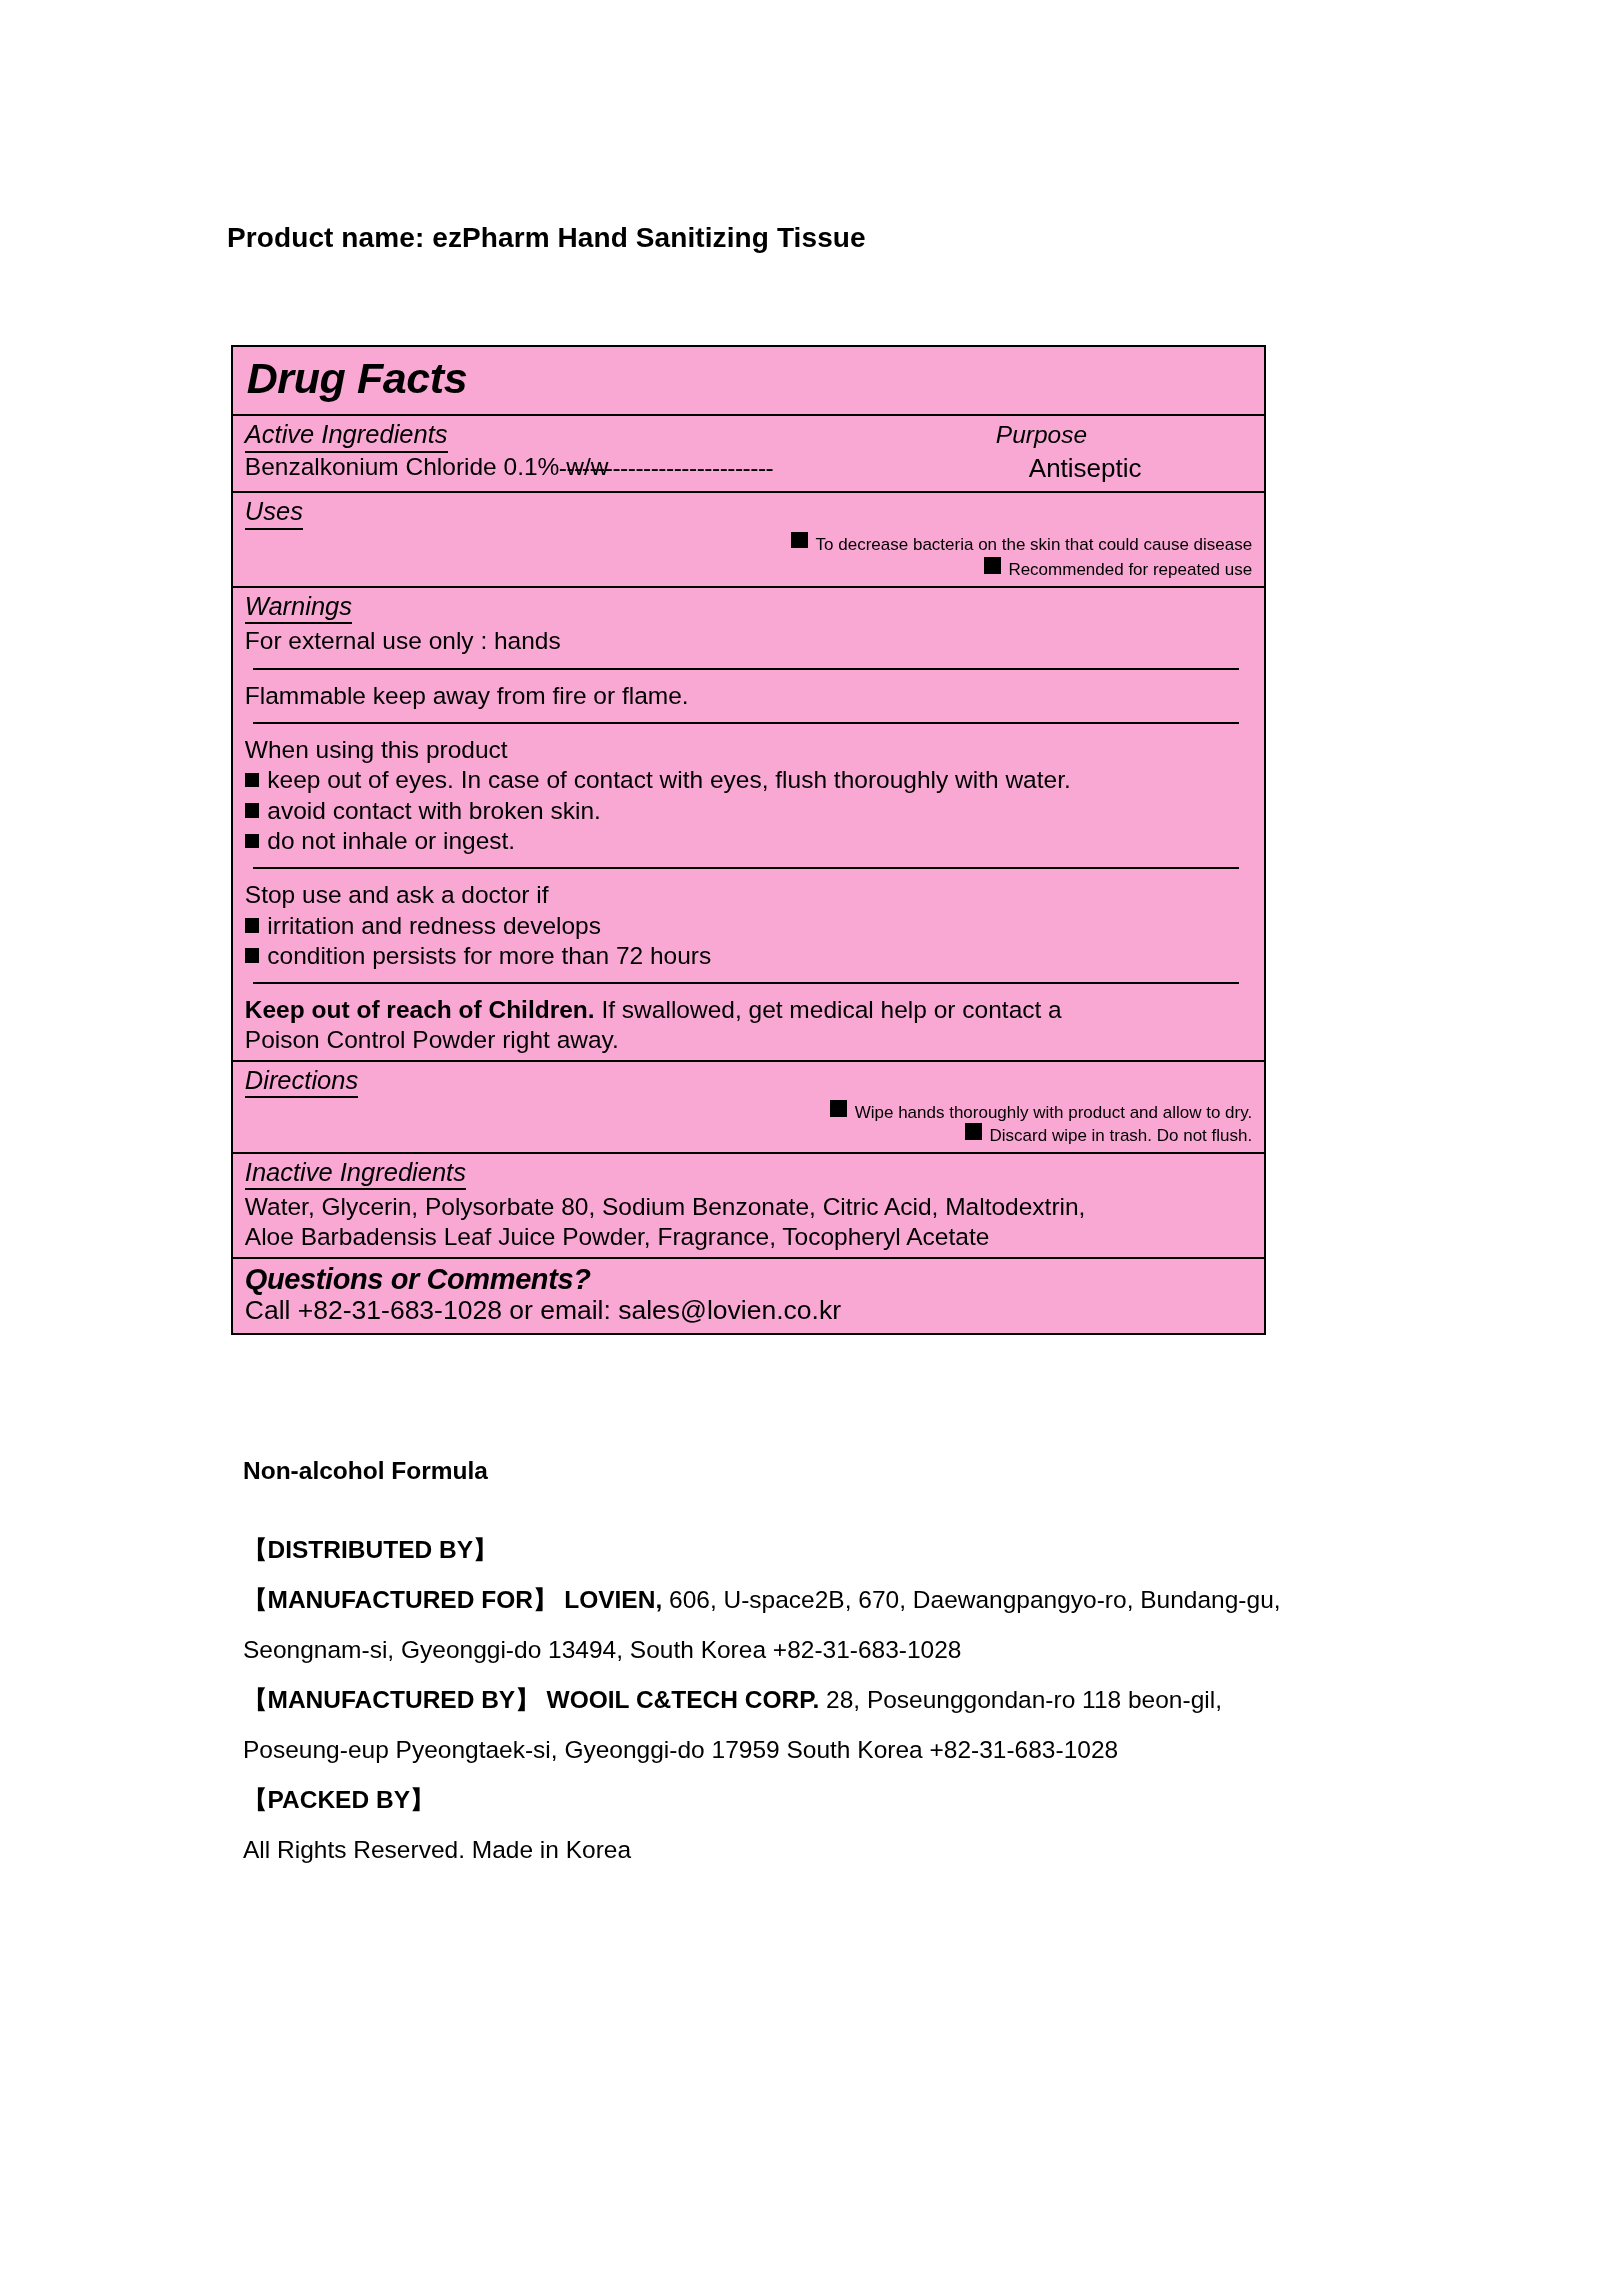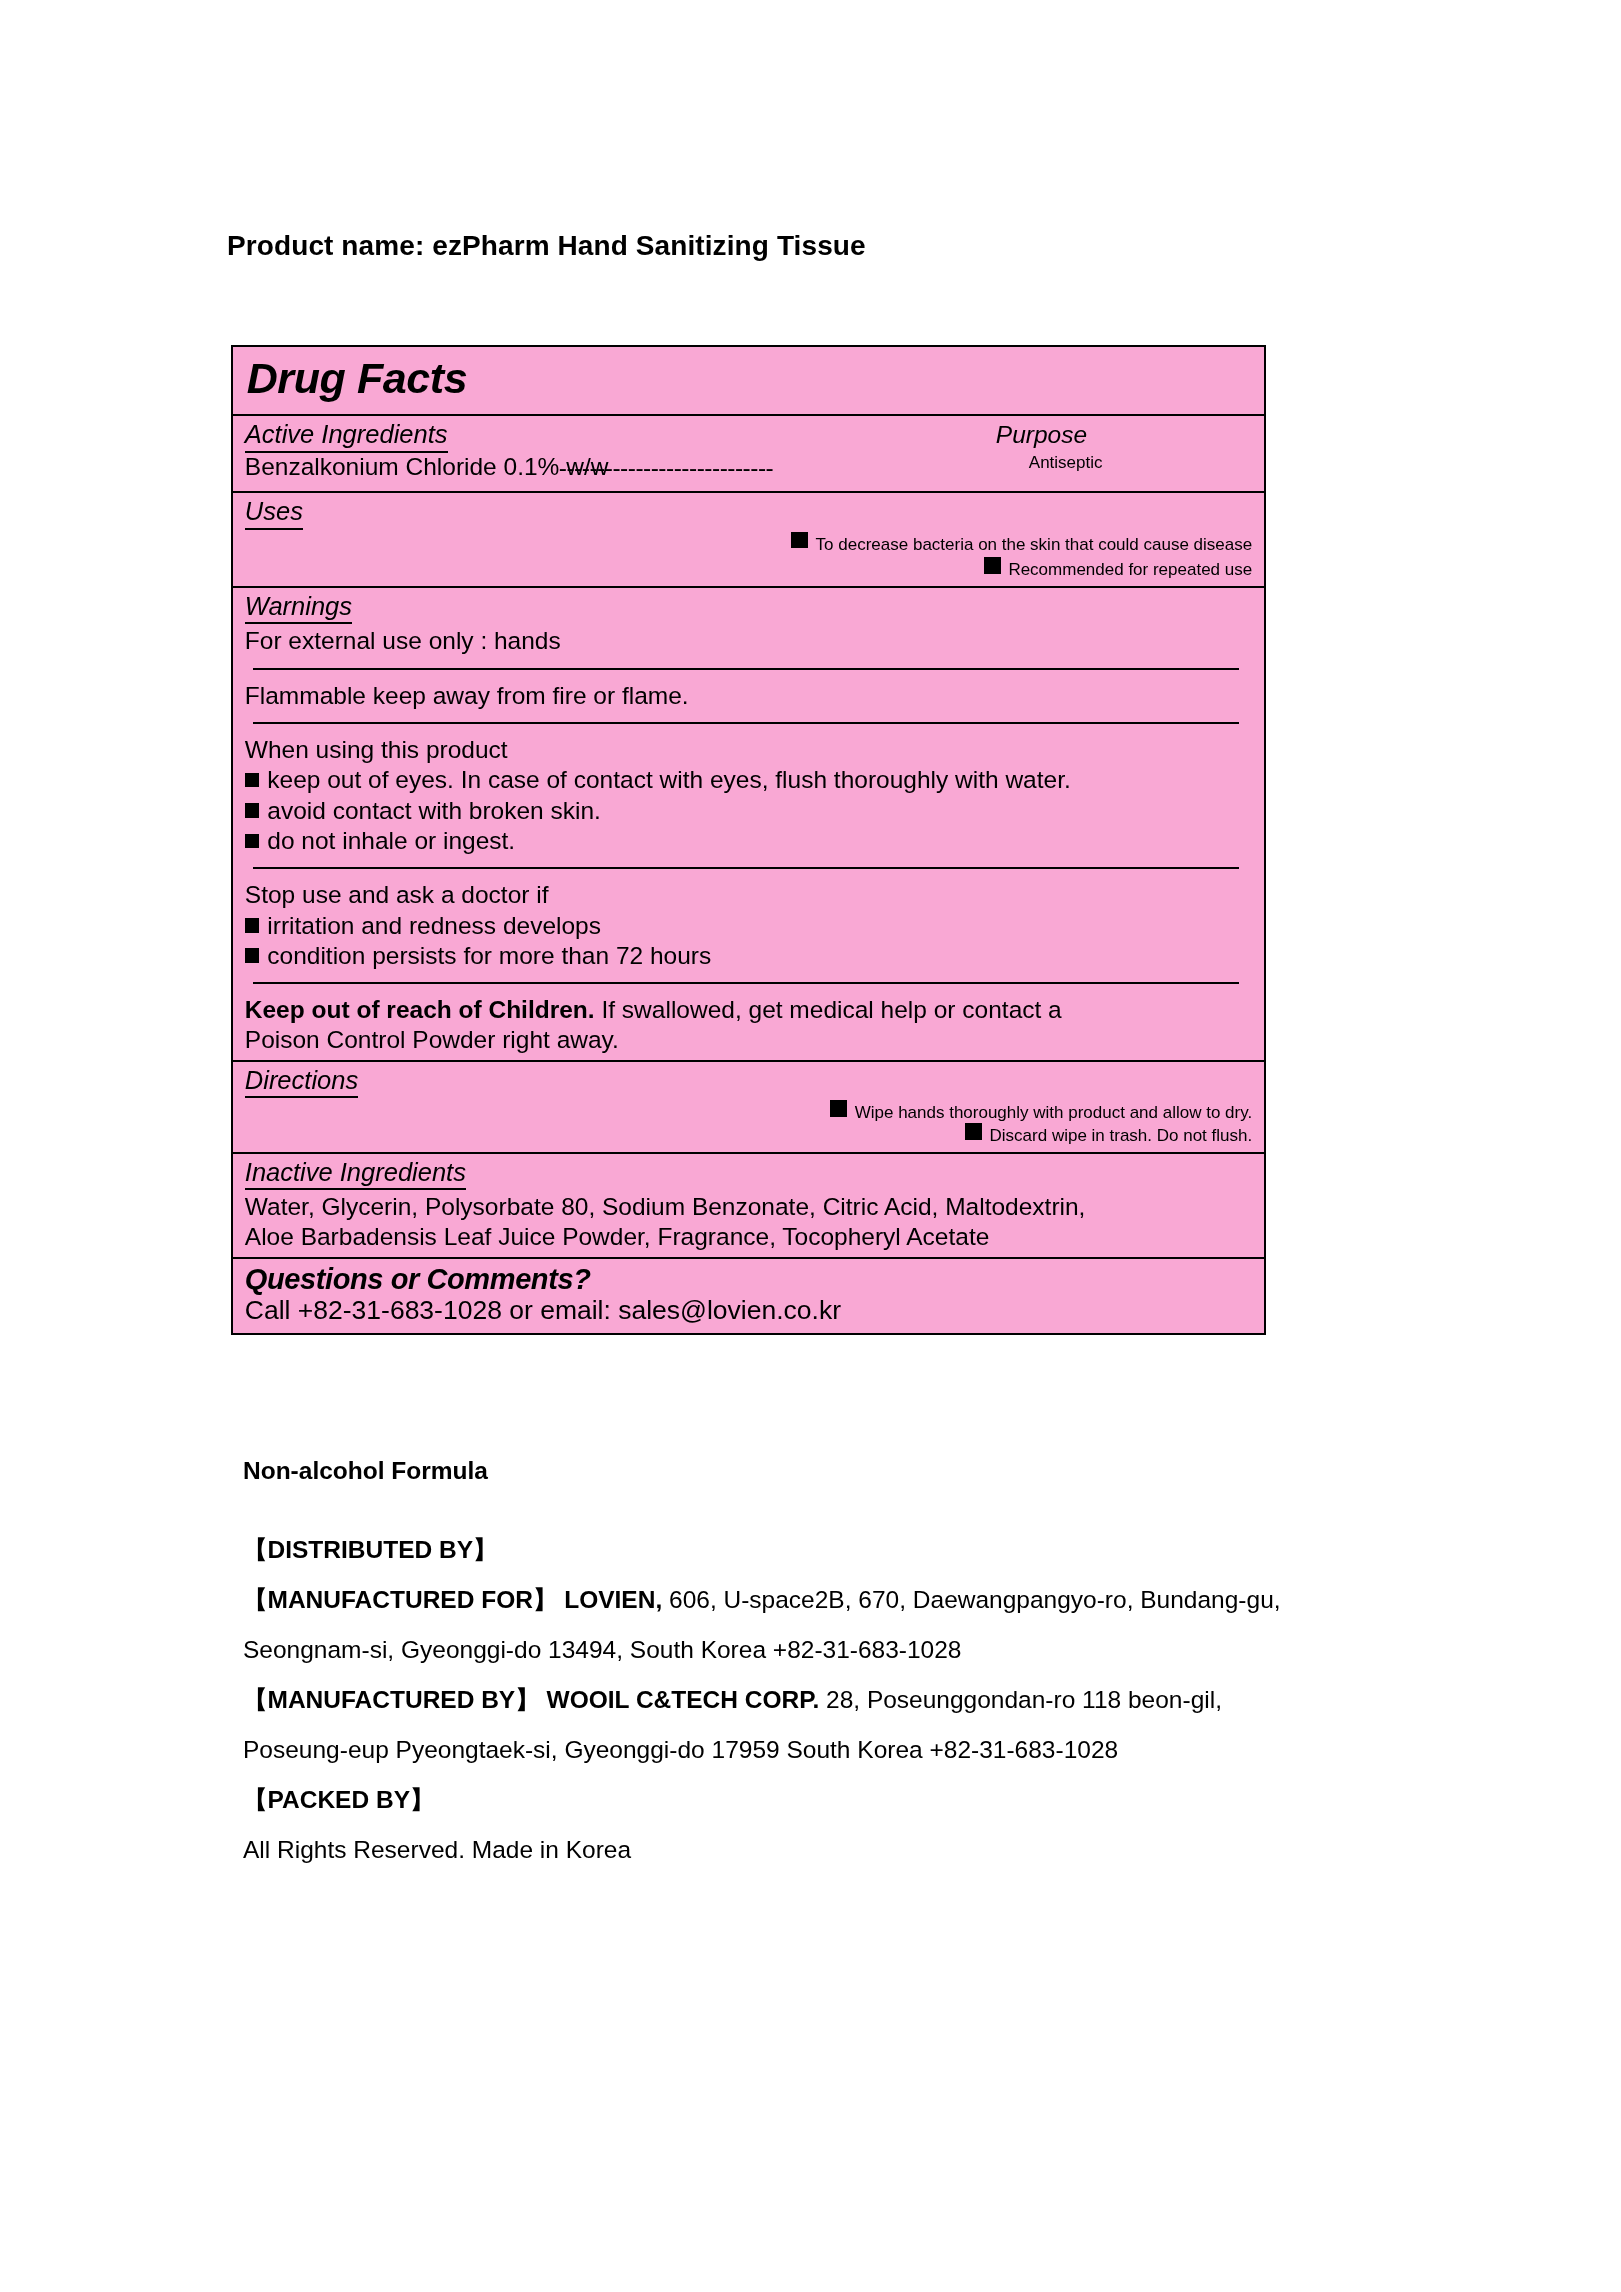--- a/index.html
+++ b/index.html
@@ -21,21 +21,21 @@
     left: 0; top: 0;
     width: 1621px;
     height: 2293px;
     overflow: hidden;
   }
 
   
   .product-title {
     position: absolute;
     left: 227px;
-    top: 231px;
+    top: 223px;
     font-size: 28px;
     font-weight: bold;
     letter-spacing: 0.1px;
     white-space: nowrap;
     line-height: 1.1;
   }
 
   
   .df-box {
     position: absolute;
@@ -139,21 +139,21 @@
   }
   .ai-dash {
     position: absolute;
     left: 314px; top: 1px;
     font-size: 24.5px;
     letter-spacing: -0.5px;
     white-space: nowrap;
   }
   .ai-val-right {
     position: absolute; left: 784px; top: 0;
-    font-size: 17px;
+    font-size: 26px;
     white-space: nowrap;
   }
 
   
   .inner-rule {
     height: 0;
     border-top: 2.9px solid #000;
     margin: 10.8px 13.7px 10.8px 7.8px;
   }
   .spacer-xs { height: 2.9px; }

